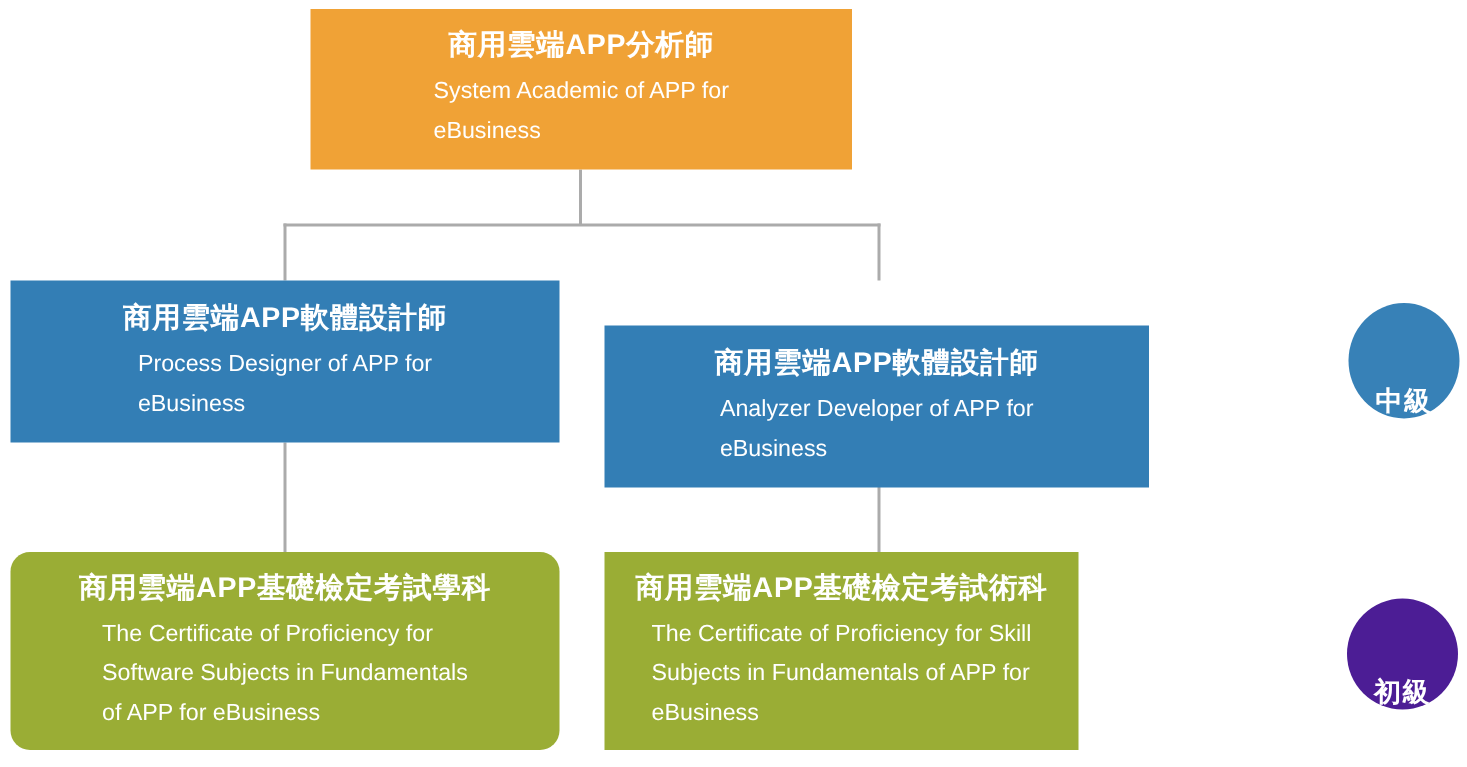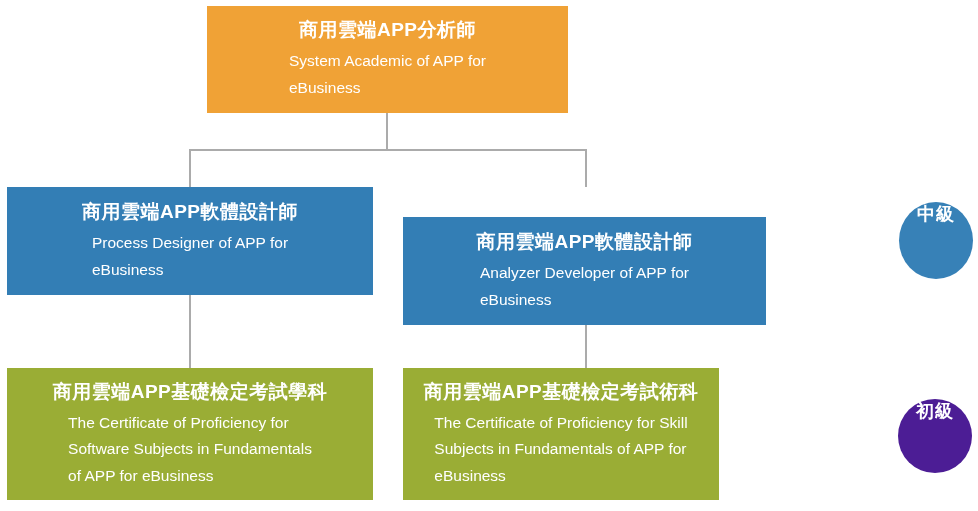--- a/index.html
+++ b/index.html
@@ -34,35 +34,35 @@
   }
   .node .en {
     font-size: 15.5px;
     font-weight: 400;
     line-height: 1.72;
     white-space: pre-line;
   }
   .node-root   { left: 207px; top: 6px;   width: 361px; height: 107px; background: #f0a236; }
   .node-mid-l  { left: 7px;   top: 187px; width: 366px; height: 108px; background: #337eb5; }
   .node-mid-r  { left: 403px; top: 187px; width: 363px; height: 108px; background: #337eb5; margin-top: 30px; }
-  .node-base-l { left: 7px;   top: 368px; width: 366px; height: 132px; background: #9aad35; }
+  .node-base-l { left: 7px;   top: 368px; width: 366px; height: 132px; background: #9aad35; border-radius: 13px; }
   .node-base-r { left: 403px; top: 368px; width: 316px; height: 132px; background: #9aad35; }
 
   .line {
     position: absolute;
     background: #ababab;
   }
   .line.v { width: 2px; }
   .line.h { height: 2px; }
 
   .badge {
     position: absolute;
     border-radius: 50%;
     display: flex;
-    align-items: flex-start;
+    align-items: flex-end;
     justify-content: center;
     color: #ffffff;
     font-weight: 700;
     font-size: 18px;
     letter-spacing: 1px;
   }
   .badge-mid  { left: 899px; top: 202px; width: 74px; height: 77px; background: #3781b7; }
   .badge-base { left: 898px; top: 399px; width: 74px; height: 74px; background: #4c1d95; }
 </style>
 </head>

